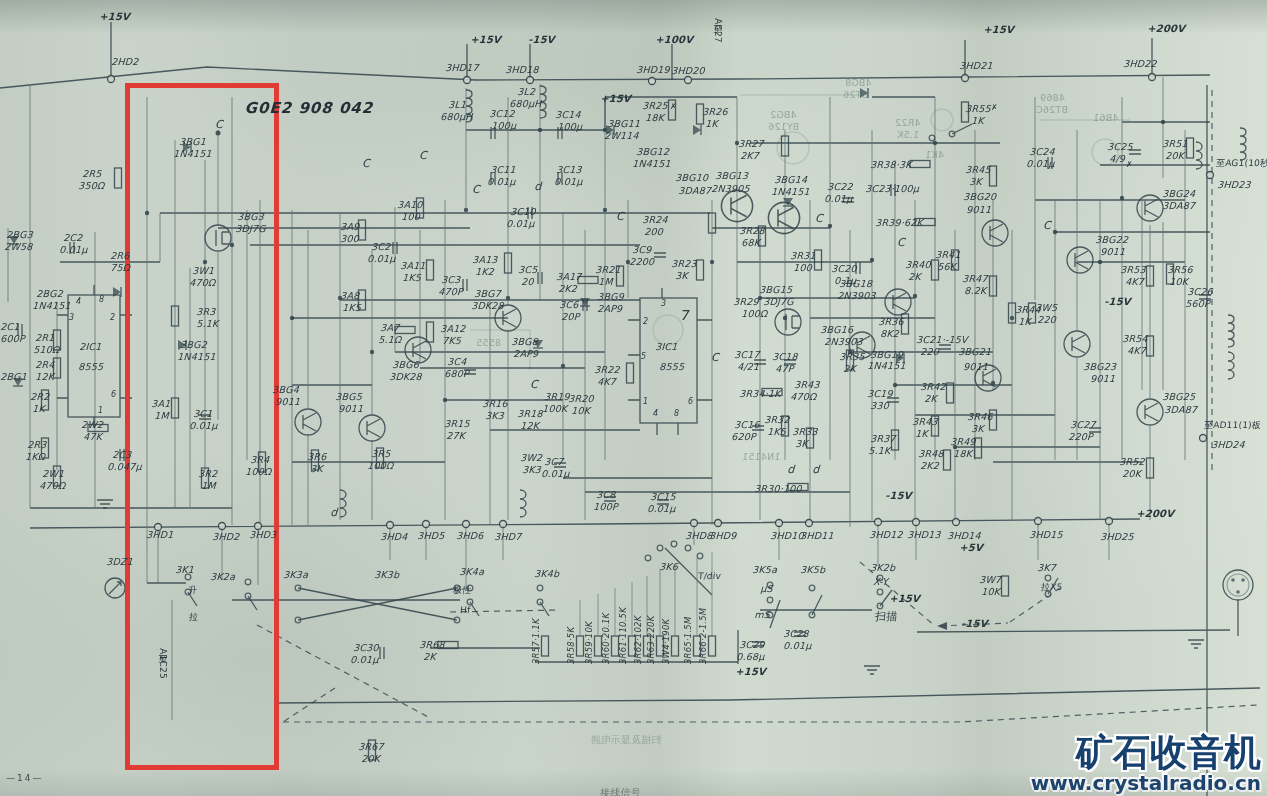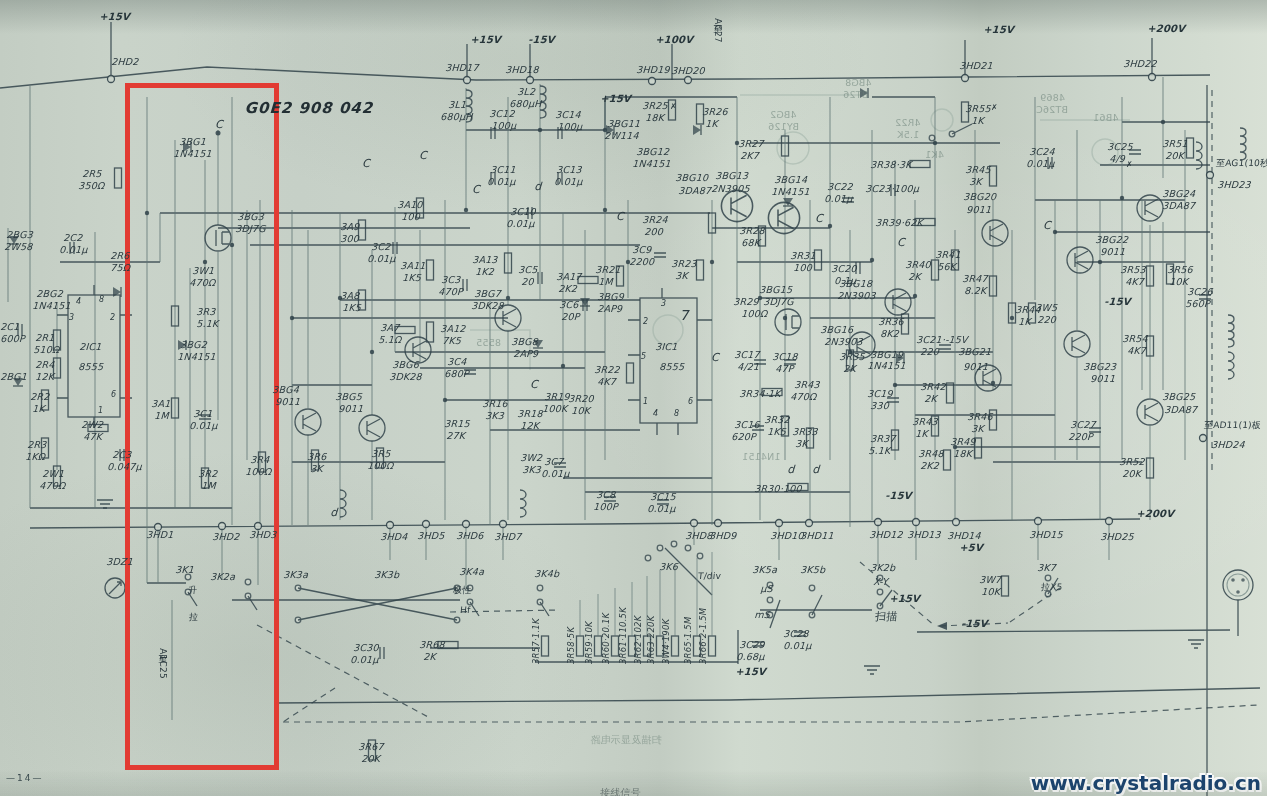--- a/index.html
+++ b/index.html
@@ -832,15 +832,16 @@
       <span class="lb g" style="left: 1093px; top: 113px;">4B61</span>
       <span class="lb g" style="left: 476px; top: 338px;">8555</span>
       <span class="lb g" style="left: 742px; top: 452px;">1N4151</span>
       <span class="lb gcn" style="left: 590px; top: 735px;">扫描及显示电路</span>
       <span class="lb gb" style="left: 600px; top: 788px;">接线信号</span>
     </div>
 
   <div id="pagenum">—14—</div>
 
   <div id="wm">
+    <div class="w1">矿石收音机</div>
     <div class="w2">www.crystalradio.cn</div>
   </div>
 </div>
 
 </body></html>

